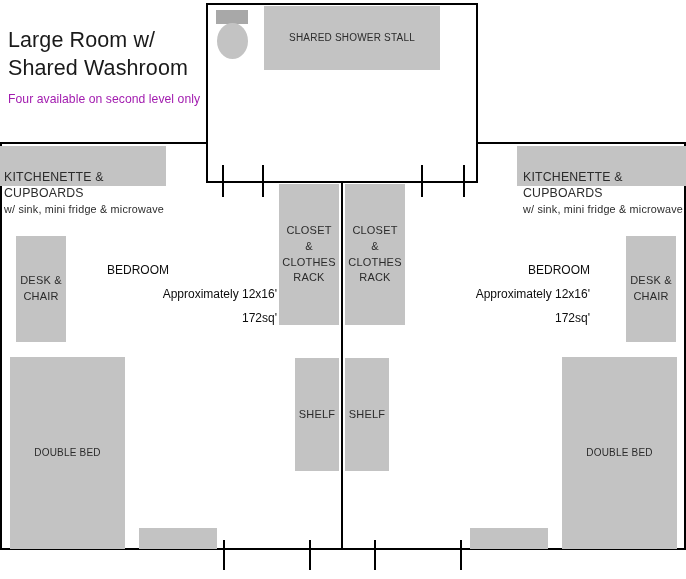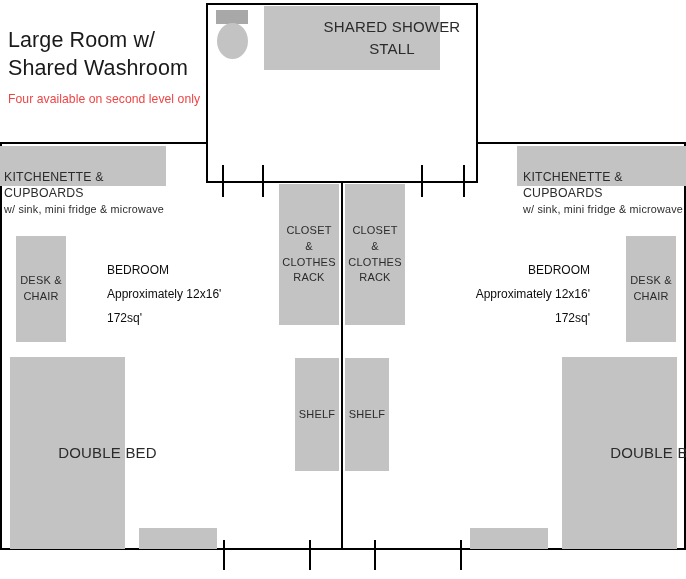--- a/index.html
+++ b/index.html
@@ -47,55 +47,56 @@
     color: #1a1a1a;
     line-height: 1.32;
     letter-spacing: 0.1px;
   }
   .subtitle {
     position: absolute;
     left: 8px;
     top: 92px;
     width: 215px;
     font-size: 12.2px;
-    color: #ef4444;
+    color: #a21caf;
     letter-spacing: 0.05px;
   }
 
   
   .room-caption {
     position: absolute;
     font-size: 12px;
     color: #0d0d0d;
     line-height: 2.0;
   }
   .room-caption .rc-name {
     font-weight: normal;
     display: block;
   }
   .room-caption .rc-line {
     display: block;
+    text-align: right;
   }
   .room-caption.align-left  { text-align: left; }
   .room-caption.align-right { text-align: right; }
 
   
   .ftext {
     position: absolute;
     display: flex;
     align-items: center;
     justify-content: center;
     text-align: center;
     font-size: 11px;
     color: #2b2b2b;
     line-height: 1.45;
     white-space: pre-line;
     letter-spacing: 0.2px;
   }
-  .ftext.sz11 { font-size: 15px; margin-left: 40px; }
+  .ftext.sz11 { font-size: 10px; }
   .ftext.sz12 { font-size: 12.5px; }
   .ftext.kitchen {
     display: block;
     text-align: left;
     font-size: 12.3px;
     line-height: 1.35;
     padding: 6px 0 0 4px;
   }
   .ftext.kitchen .k2 { font-size: 10.8px; display: block; }
   .ftext.kitchen-r {

